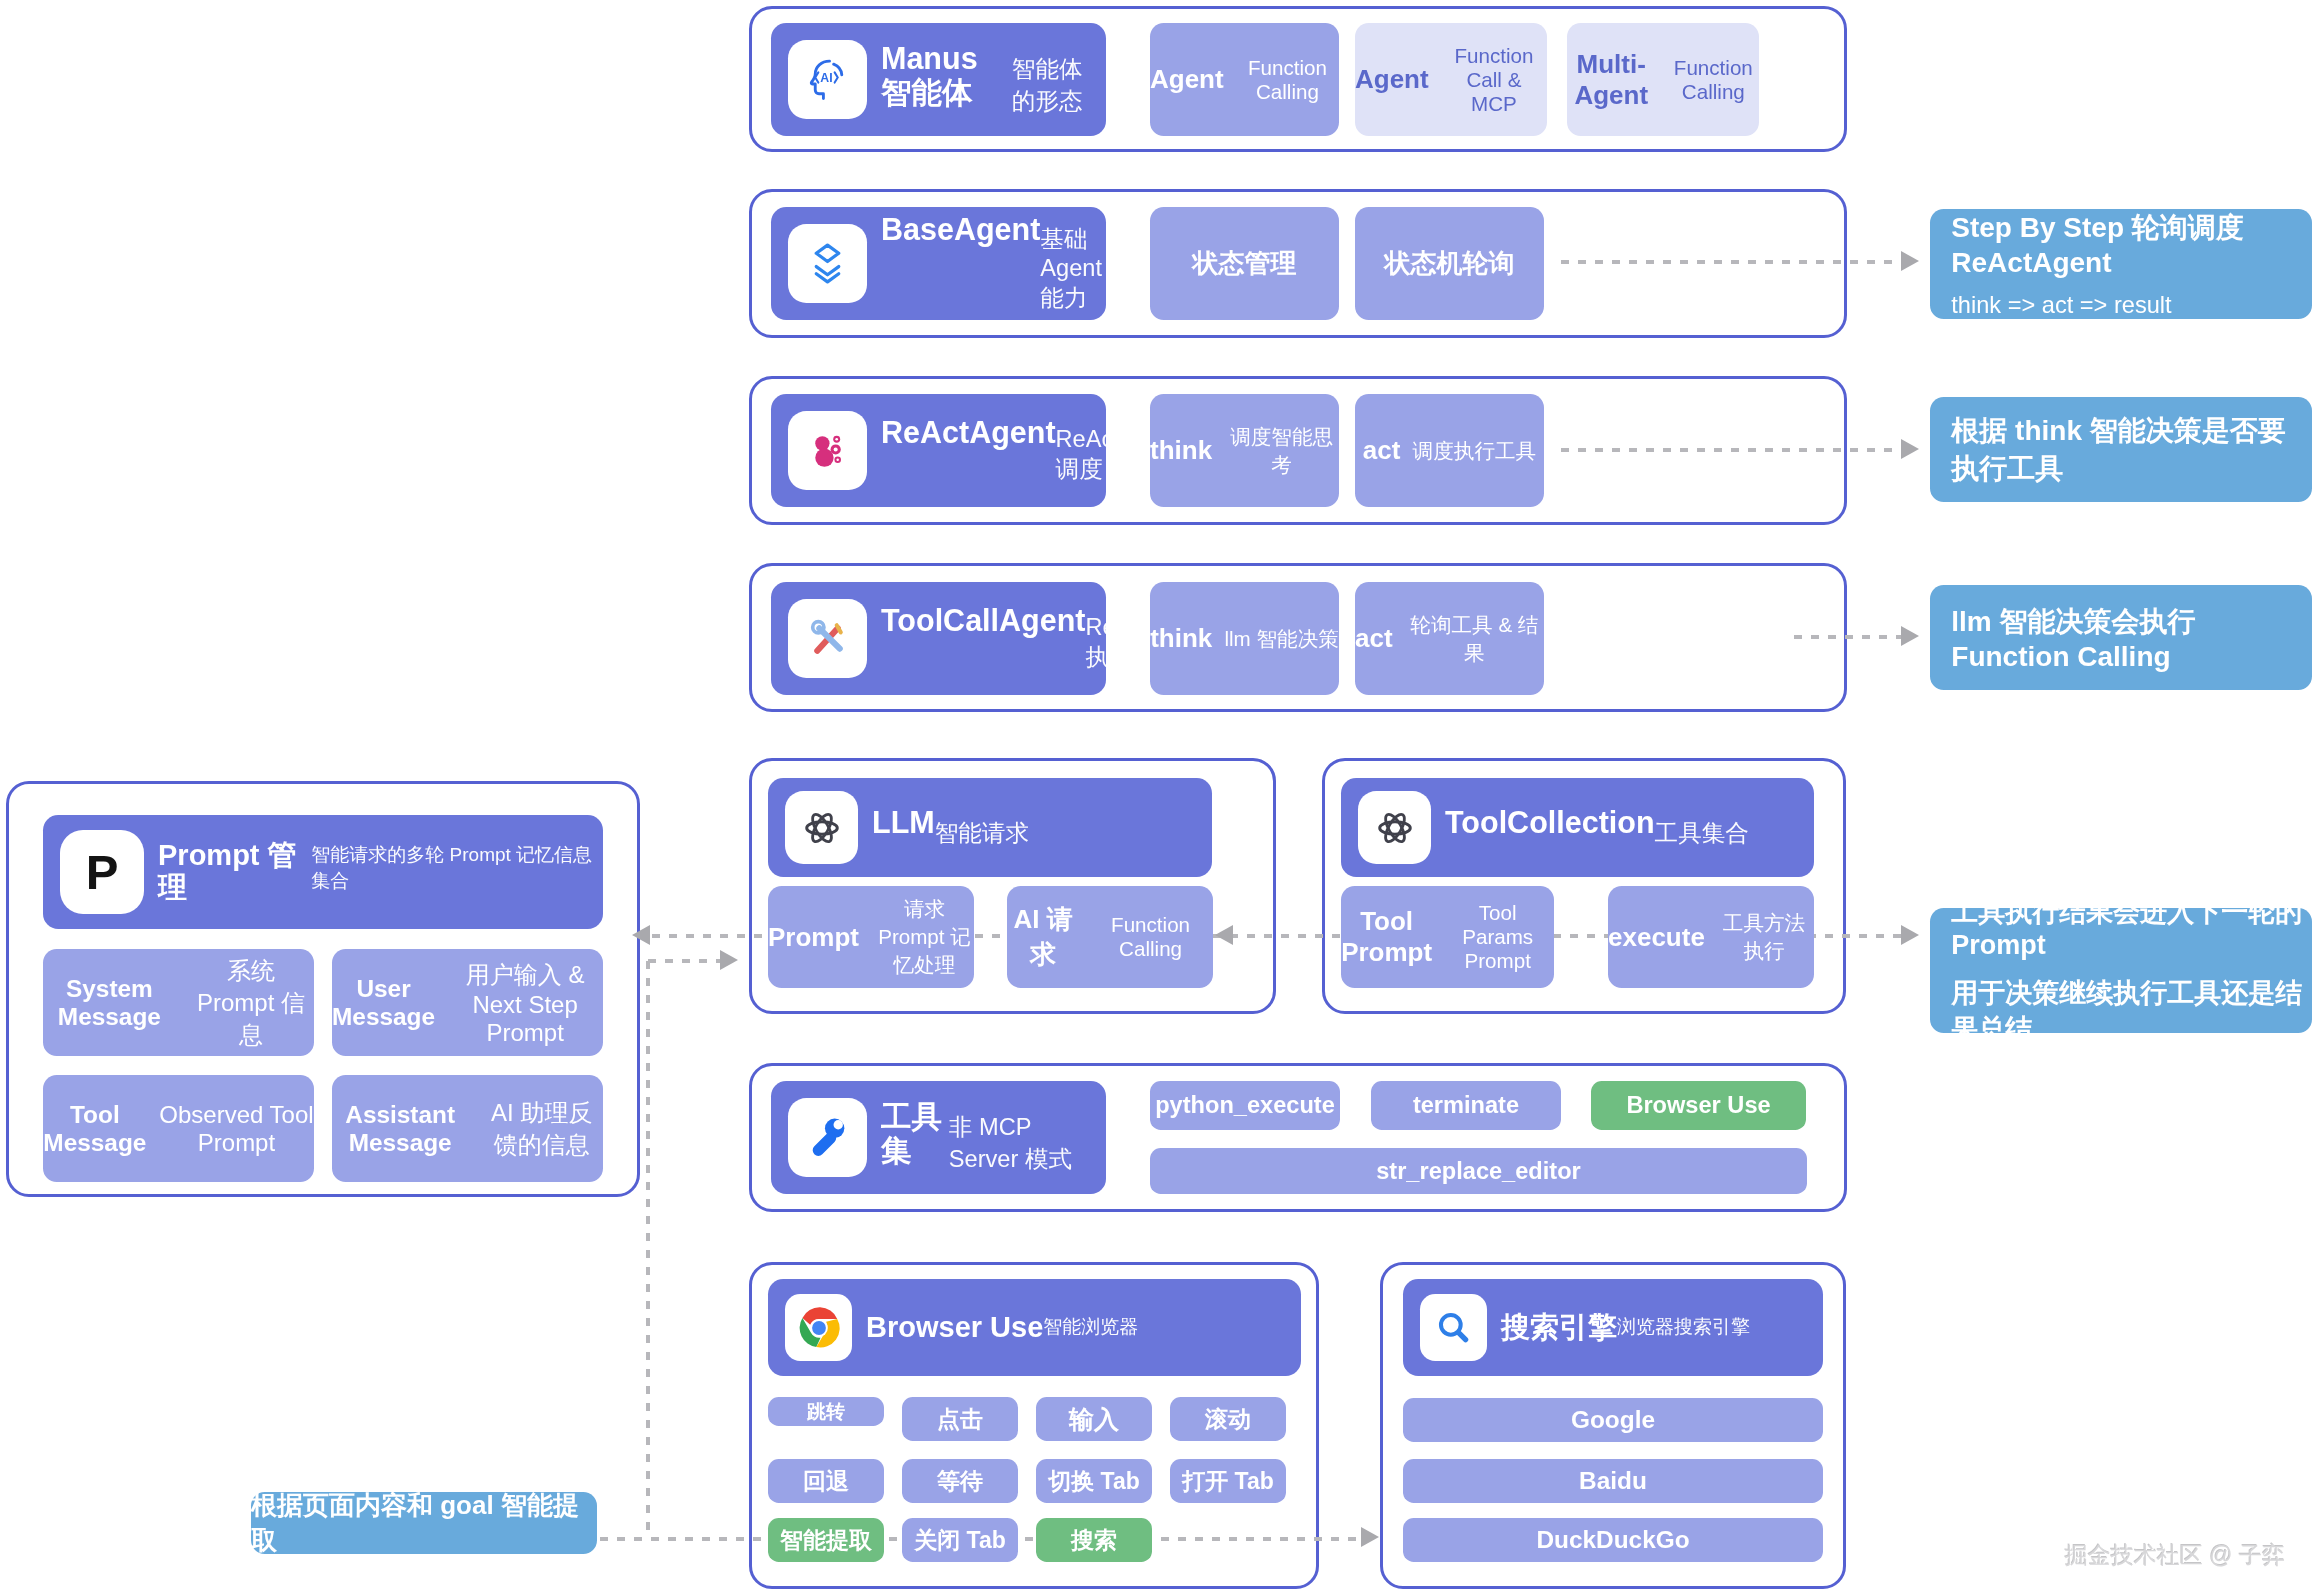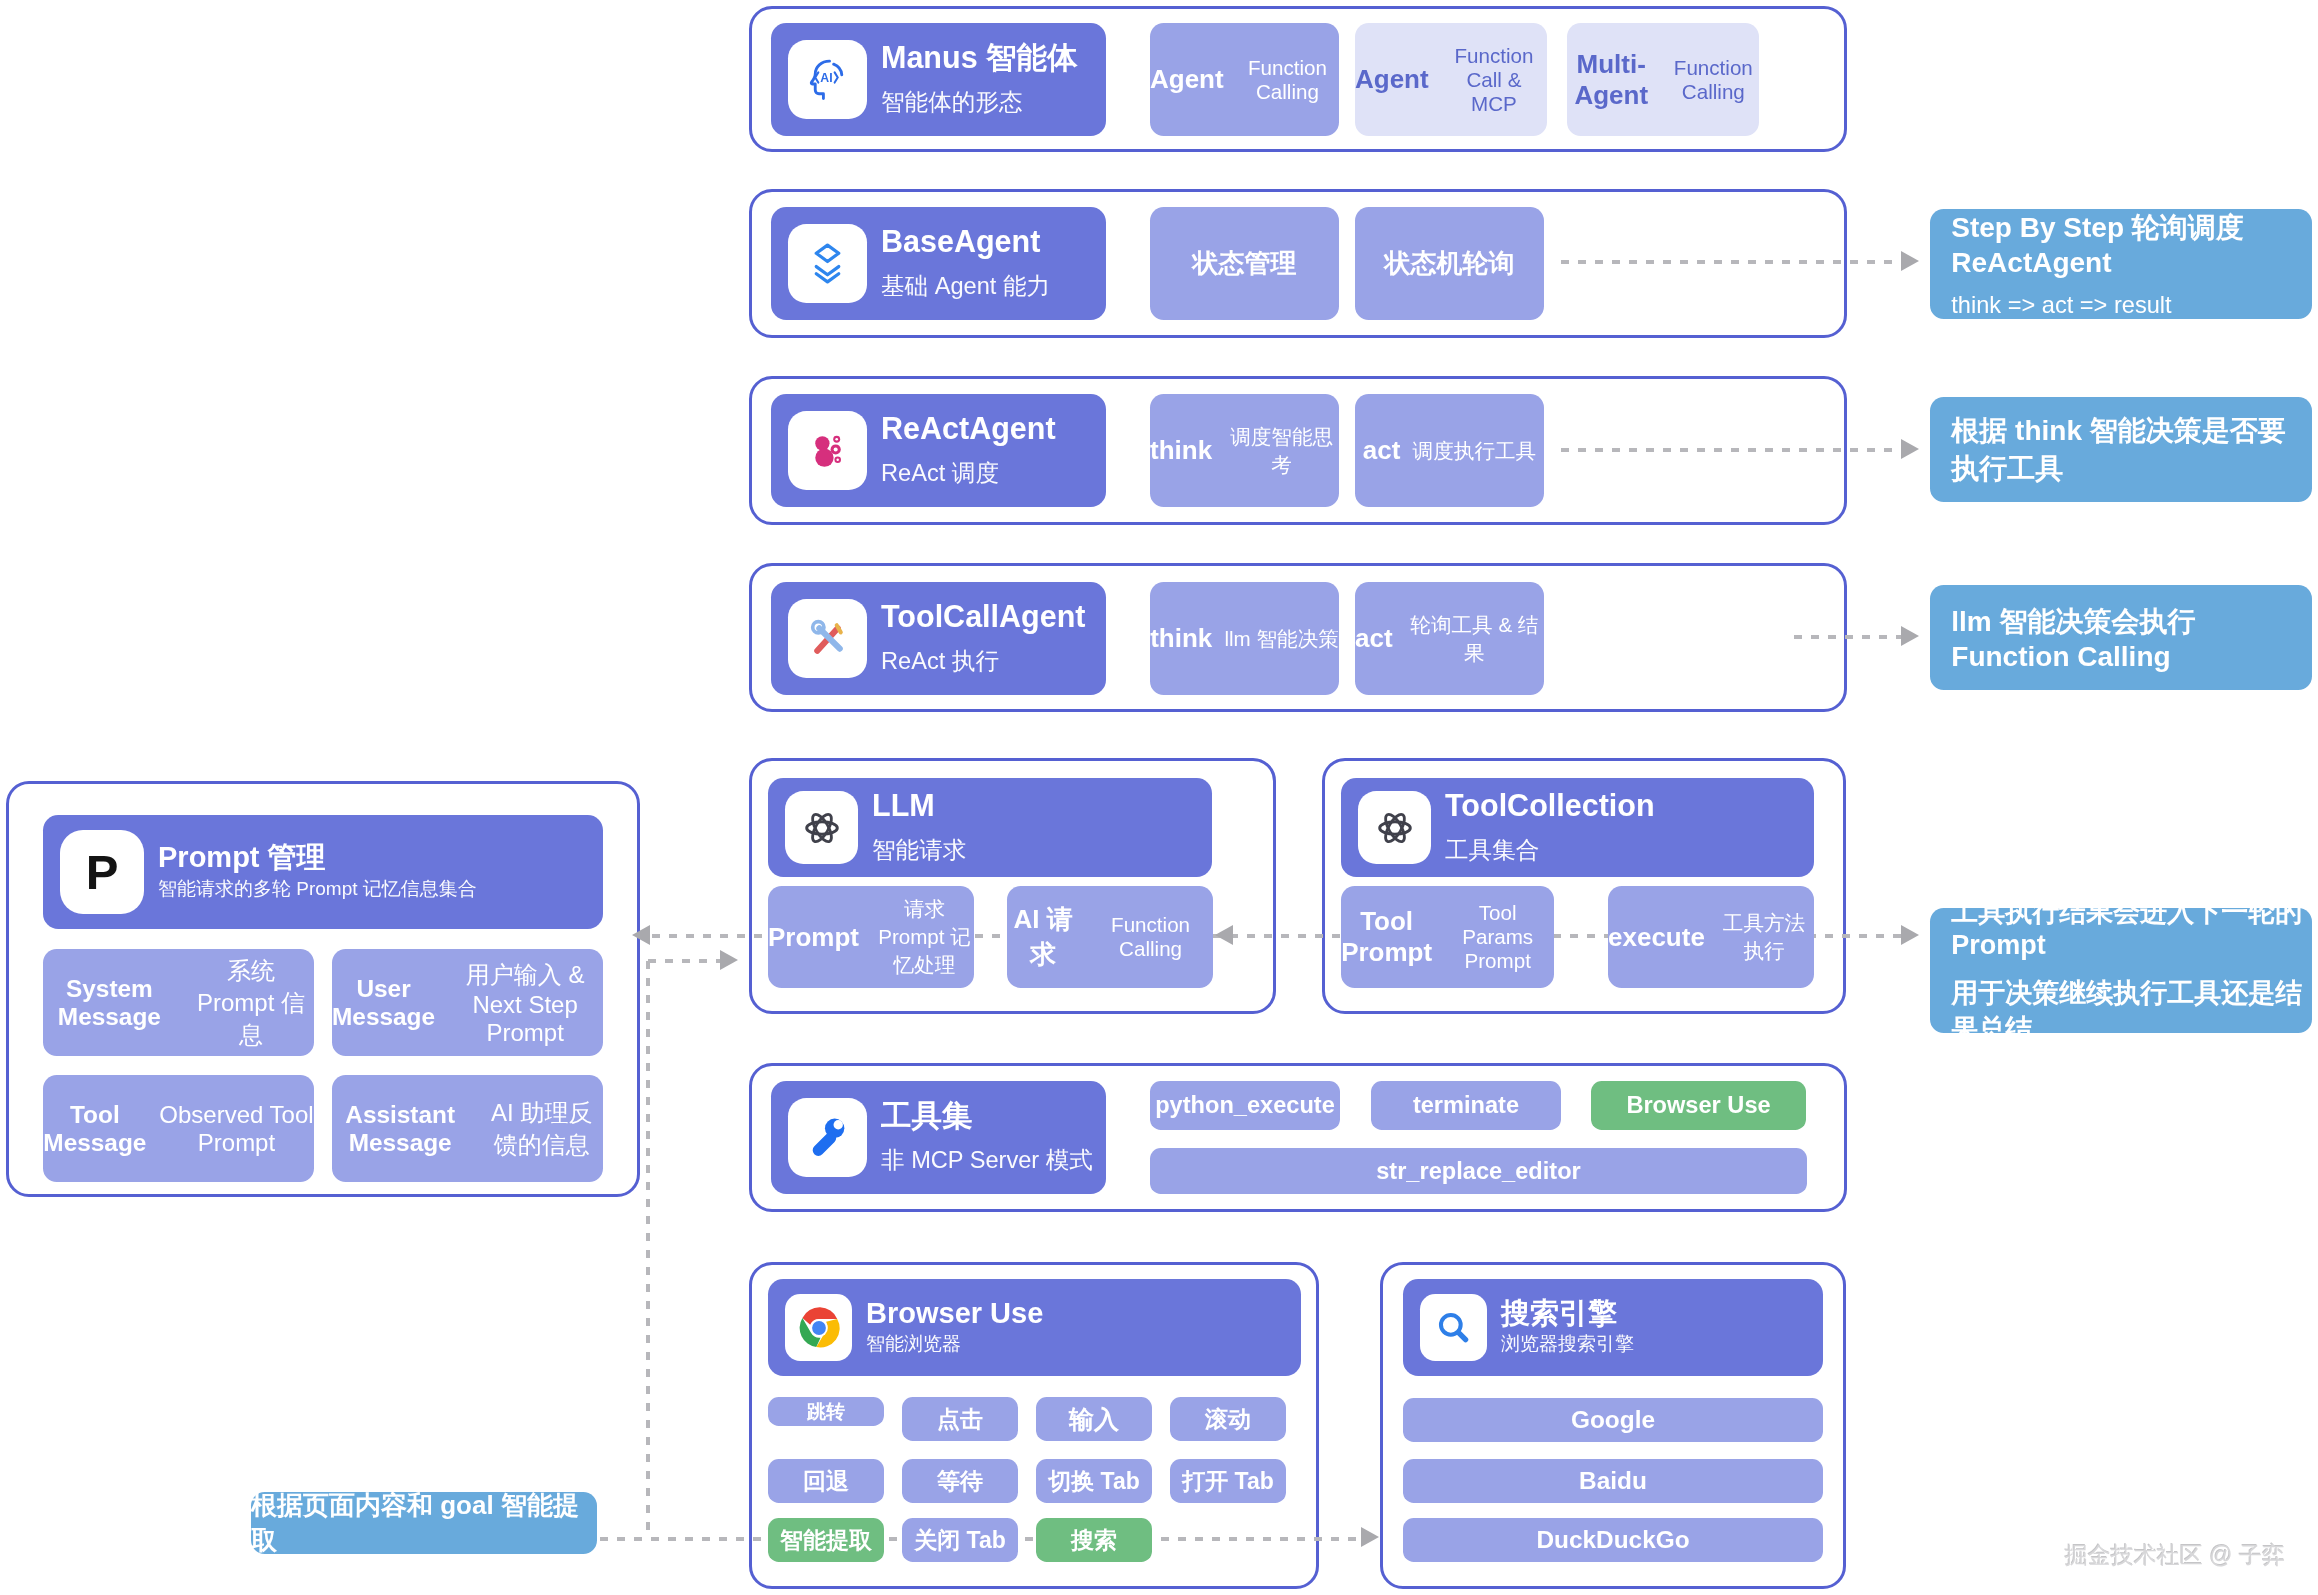--- a/index.html
+++ b/index.html
@@ -2,21 +2,21 @@
 <html style="font-size:12.2px"><head>
 <meta charset="utf-8">
 <style>
   html,body{margin:0;padding:0;background:#ffffff;}
   #canvas{position:relative;width:2319px;height:1595px;background:#ffffff;overflow:hidden;
           font-family:"Liberation Sans","DejaVu Sans",sans-serif;}
   .panel{position:absolute;background:#ffffff;border:3px solid #5560d2;border-radius:23px;
          box-sizing:border-box;z-index:0;}
   .hdr{position:absolute;background:#6a76da;border-radius:15.2px;display:flex;align-items:center;
        gap:14px;padding-left:17px;box-sizing:border-box;color:#fff;z-index:2;}
-  .hdr .col{display:flex;flex-direction:column;justify-content:center;}
+  .hdr .col{display:flex;flex-direction:row;justify-content:center;}
   .hdr .t1{font-size:30.5px;font-weight:700;line-height:1.1;}
   .hdr .t2{font-size:23.6px;margin-top:10.7px;opacity:.97;}
   .hdr.sm2 .t1{font-size:29px;} .hdr.sm2 .t2{font-size:19px;margin-top:2px;}
   .tile{background:#fff;border-radius:18.3px;display:flex;align-items:center;justify-content:center;flex:0 0 auto;}
   .item{position:absolute;background:#99a3e7;border-radius:13.7px;color:#fff;display:flex;
         flex-direction:row;align-items:center;justify-content:center;gap:12.2px;z-index:2;
         box-sizing:border-box;text-align:center;}
   .item .t1{font-size:26px;font-weight:700;}
   .item .t2{font-size:20.6px;}
   .item.light{background:#dfe2f7;color:#5a68ca;}

